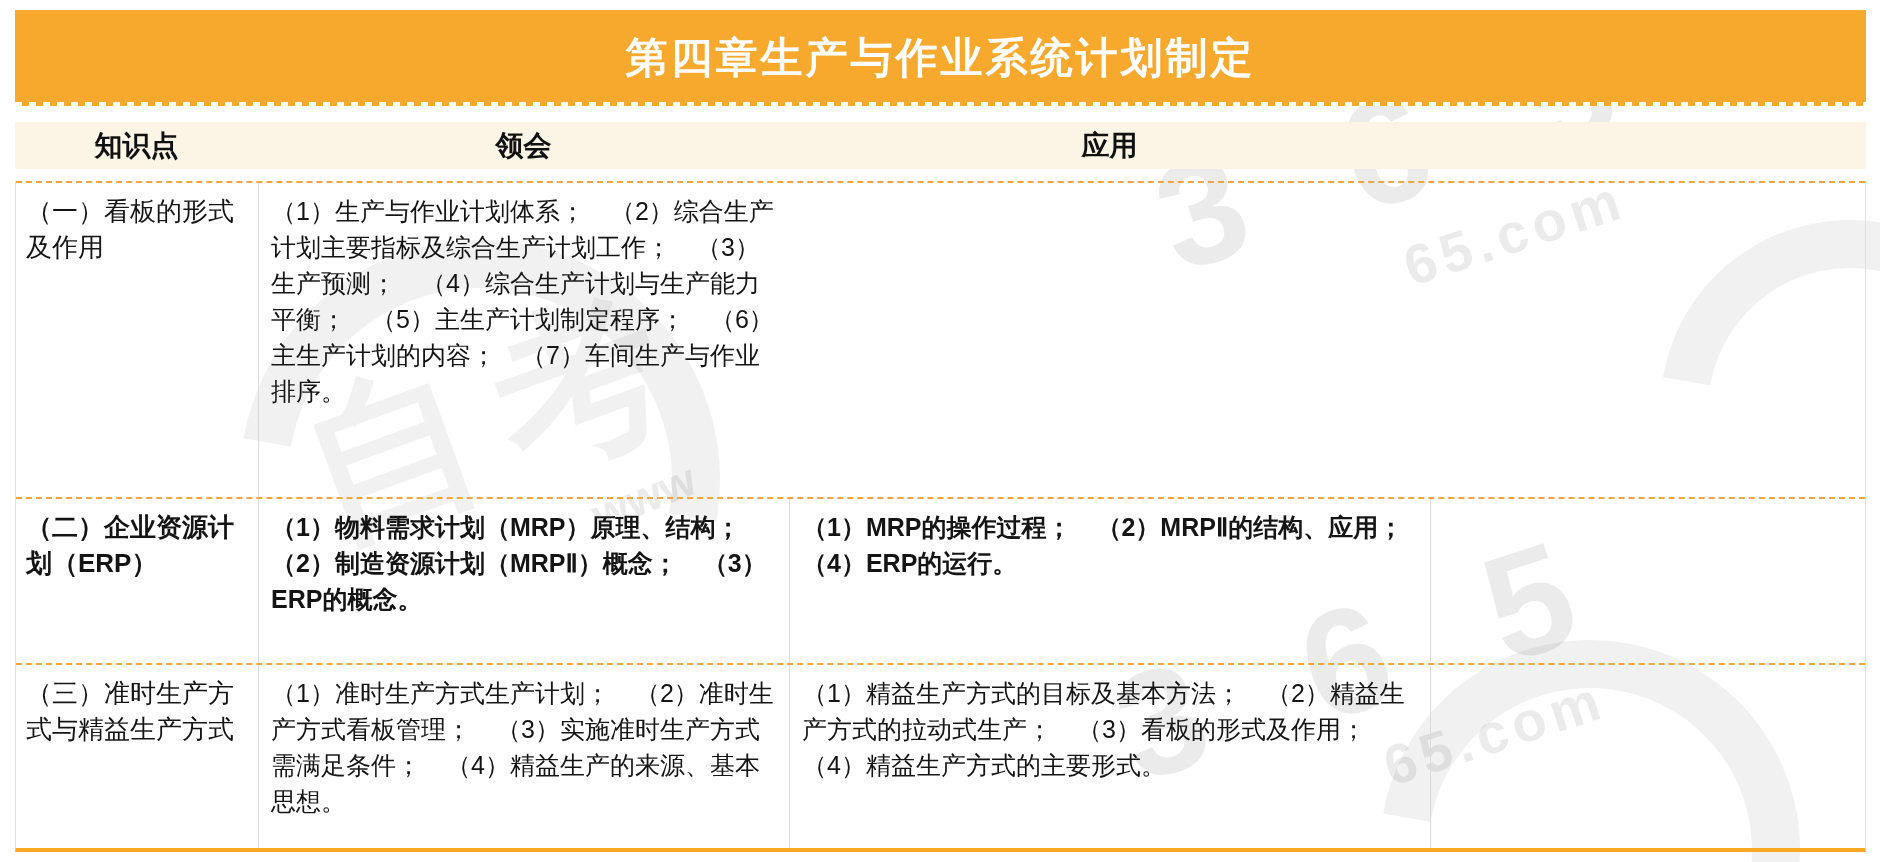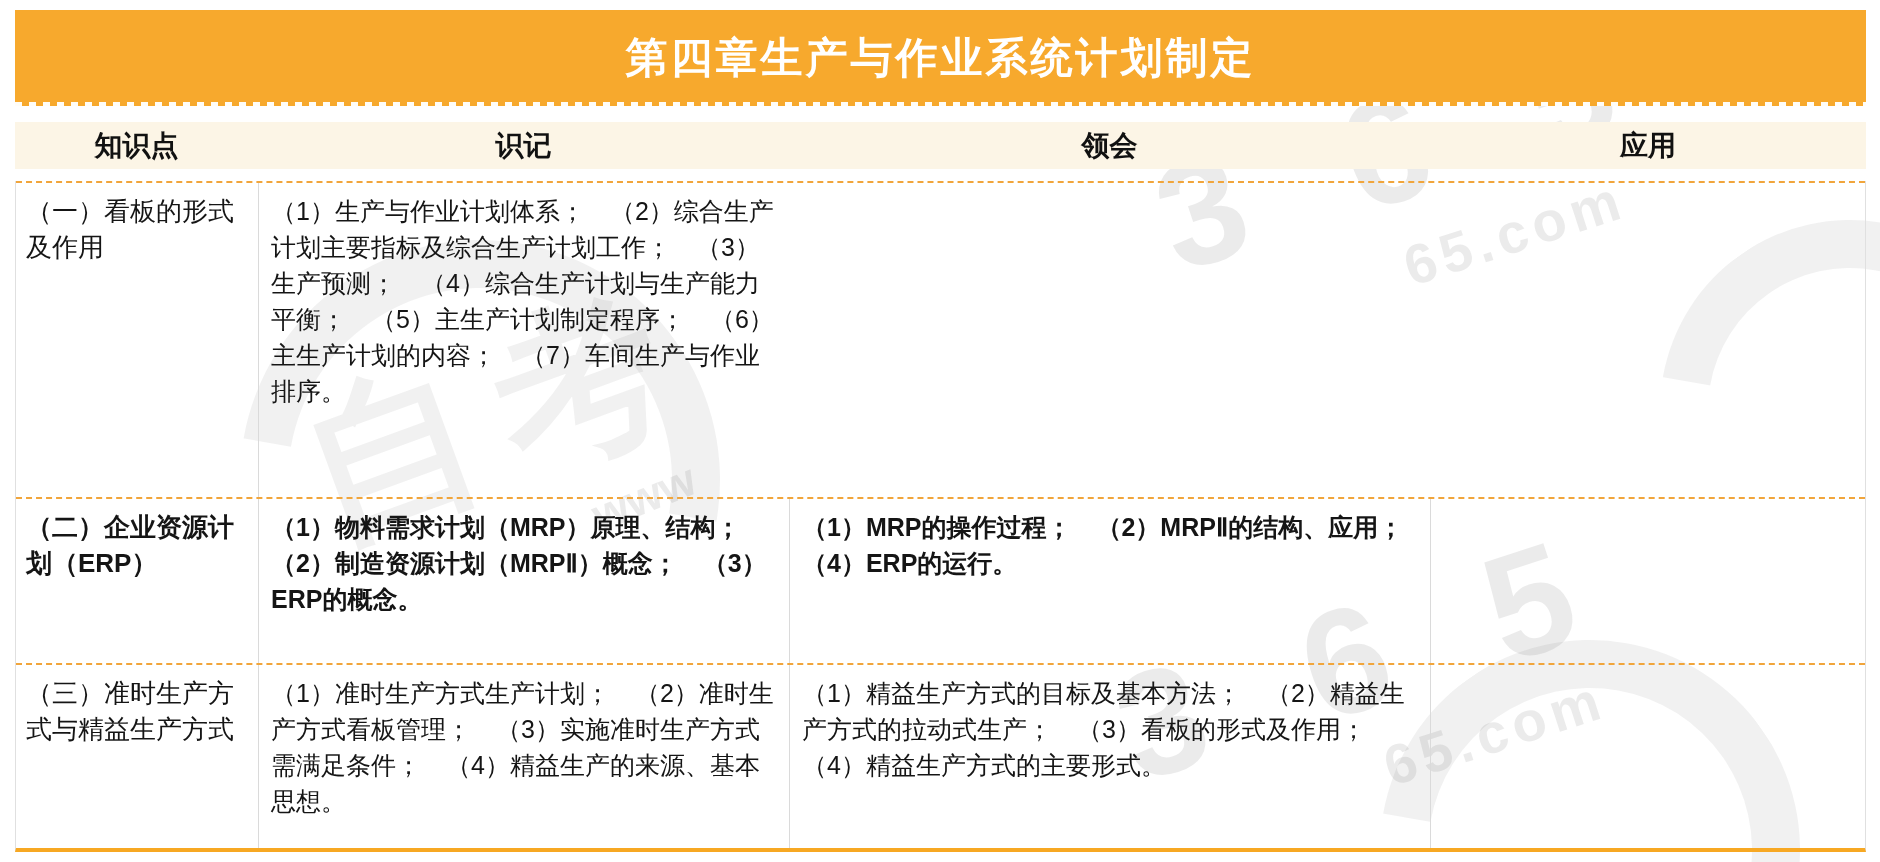--- a/index.html
+++ b/index.html
@@ -64,21 +64,20 @@
     <div class="wm-text wm-big" style="left:1110px; top:570px;">3 6 5</div>
     <div class="wm-text wm-small" style="left:1380px; top:700px;">65.com</div>
   </div>
 
   <div class="banner">
     <div class="banner-title">第四章生产与作业系统计划制定</div>
   </div>
 
   <div class="thead">
     <div class="hcell">知识点</div>
-    <div class="hcell">识记</div>
     <div class="hcell">领会</div>
     <div class="hcell">应用</div>
   </div>
 
   <div class="tbody">
 
     <div class="row row-1">
       <div class="cell cell-knowledge">
         <span>（一）看板的形式及作用</span>
       </div>

